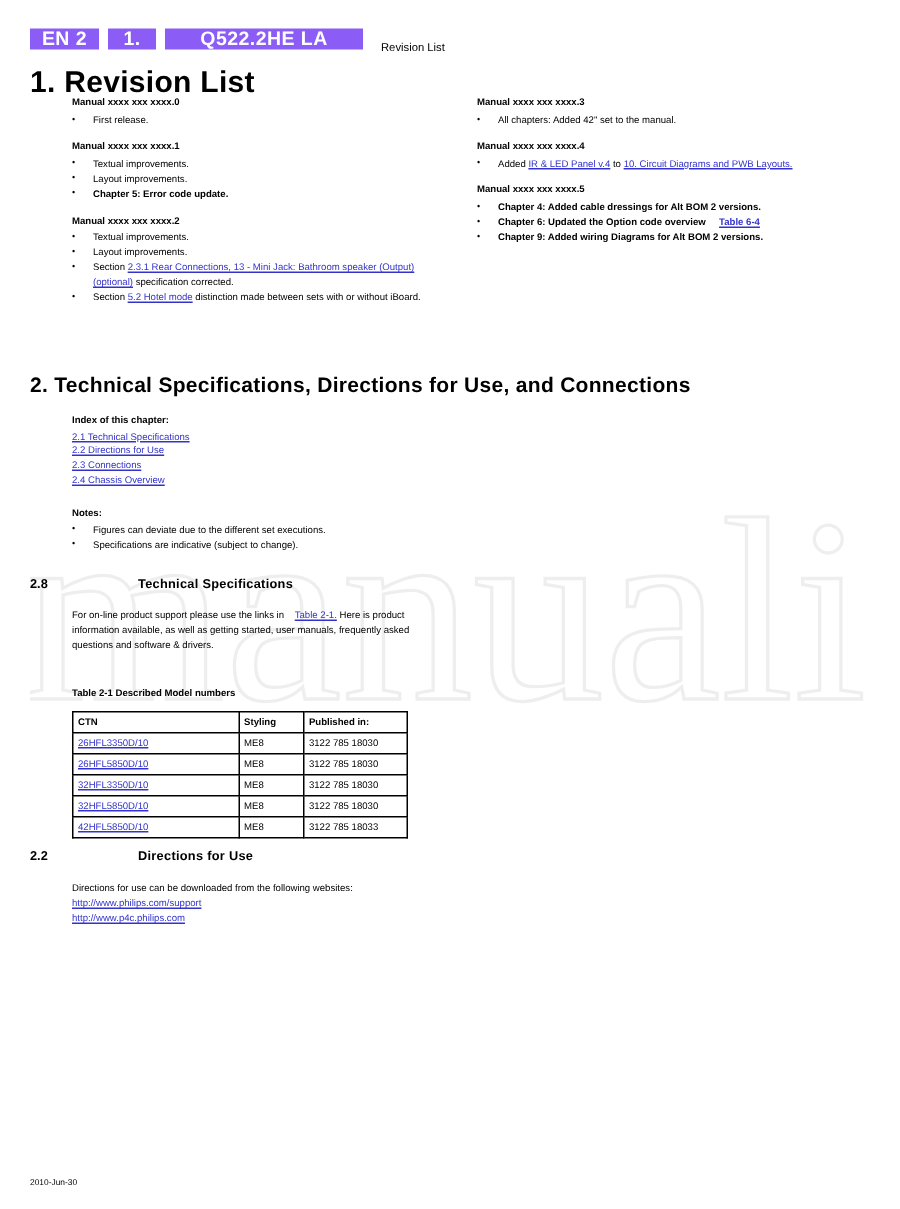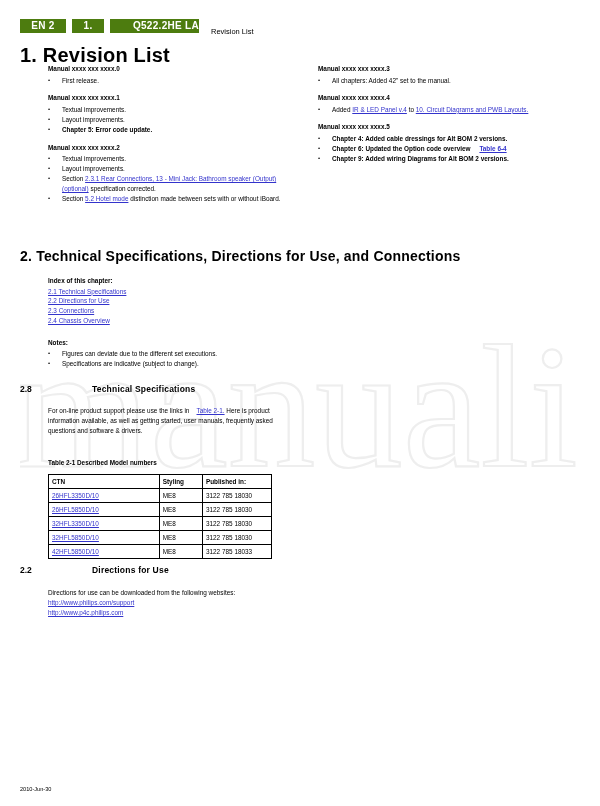--- a/index.html
+++ b/index.html
@@ -33,34 +33,34 @@
   .page-header {
     position: absolute;
     left: 20px;
     top: 18px;
     height: 16px;
     display: flex;
     align-items: center;
     z-index: 2;
   }
   .hdr-box {
-    background: #4d7c0f;
+    background: #8b5cf6;
     color: #ffffff;
-    font-size: 10px;
+    font-size: 13px;
     font-weight: bold;
     letter-spacing: .3px;
     height: 14px;
     line-height: 14px;
     text-align: center;
     margin-right: 6px;
     white-space: nowrap;
   }
   .hdr-box.lang  { width: 46px; }
   .hdr-box.chap  { width: 32px; }
-  .hdr-box.model { width: 89px; text-align: right; }
+  .hdr-box.model { width: 132px; }
   .hdr-title {
     font-size: 7.5px;
     color: #000;
     margin-left: 6px;
     white-space: nowrap;
     margin-top: 11px;
   }
 
   
   .chapter-title {

